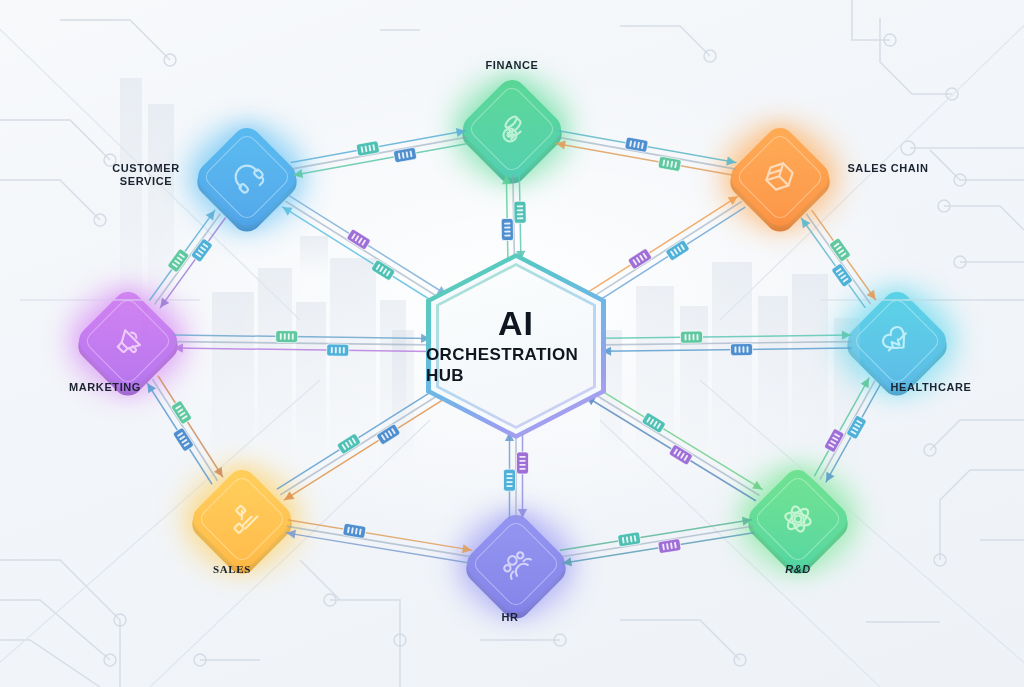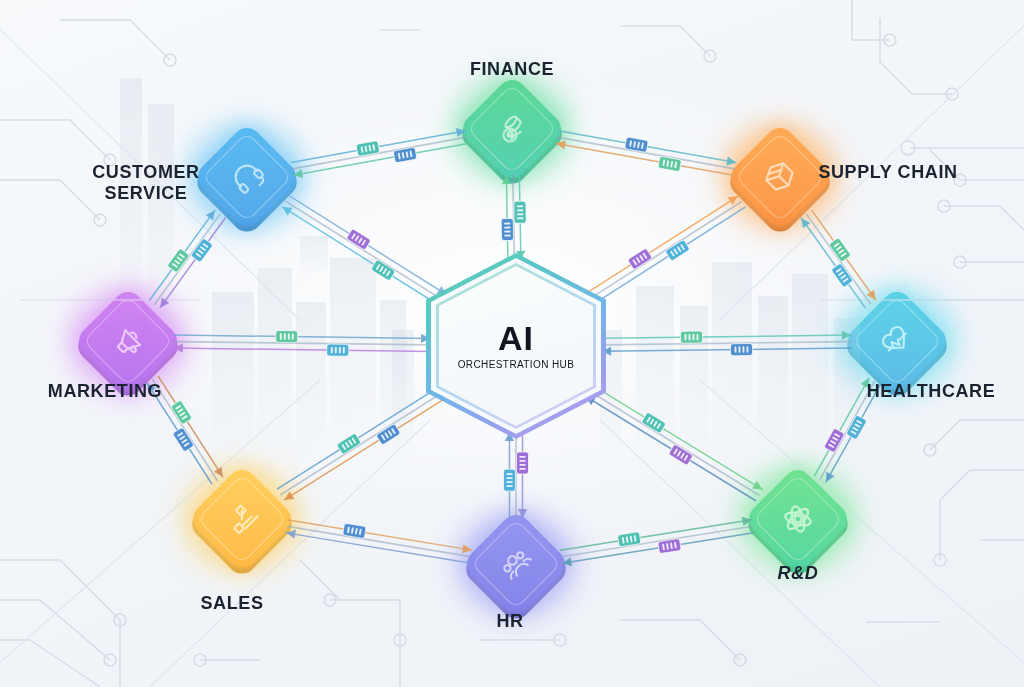--- a/index.html
+++ b/index.html
@@ -33,21 +33,21 @@
   .ico{
     position:absolute;left:50%;top:50%;
     transform:translate(-50%,-50%) rotate(-45deg);
     width:40px;height:40px;z-index:3;
     display:flex;align-items:center;justify-content:center;
   }
   .ico svg{width:34px;height:34px;display:block;}
   .lbl{
     position:absolute;white-space:pre;text-align:center;
     font-weight:bold;color:#1b2330;letter-spacing:.6px;
-    font-size:18px;line-height:1.18;z-index:7;
+    font-size:11px;line-height:1.18;z-index:7;
   }
   .hub{
     position:absolute;left:516px;top:346px;transform:translate(-50%,-50%);
     width:180px;height:186px;z-index:6;
   }
   .hexout,.hexin{
     position:absolute;inset:0;
     clip-path:polygon(50% 0%,100% 25%,100% 75%,50% 100%,0% 75%,0% 25%);
   }
   .hexout{
@@ -65,21 +65,21 @@
   .hexin3{
     position:absolute;inset:13px;
     clip-path:polygon(50% 0%,100% 25%,100% 75%,50% 100%,0% 75%,0% 25%);
     background:linear-gradient(165deg,#fbfdfe 0%,#f6f9fb 55%,#f4f6fa 100%);
   }
   .hub-txt{
     position:absolute;inset:0;display:flex;flex-direction:column;
     align-items:center;justify-content:center;z-index:4;color:#10161f;
   }
   .hub-t1{font-size:34px;font-weight:bold;letter-spacing:1px;line-height:1;margin-bottom:4px;}
-  .hub-t2{font-size:10px;font-weight:normal;letter-spacing:.4px;line-height:1.25;text-align:right;}
+  .hub-t2{font-size:17px;font-weight:bold;letter-spacing:.4px;line-height:1.25;text-align:left;}
   .glow{position:absolute;border-radius:50%;z-index:2;pointer-events:none;filter:blur(13px);}
 </style>
 </head>
 <body>
 
 <div id="stage">
 
   <svg id="bg-svg" viewBox="0 0 1024 687">
     <defs>
       <linearGradient id="skyG" x1="0" y1="0" x2="0" y2="1">
@@ -509,21 +509,21 @@
        <div class="inner"></div>
      </div>
      <div class="ico">
           <svg viewBox="0 0 24 24" fill="none" stroke="#ffffff" stroke-width="1.5" stroke-linecap="round" stroke-linejoin="round">
             <path d="M12 2.6l8.4 4.2v9.4L12 20.4 3.6 16.2V6.8z"></path>
             <path d="M3.6 6.8L12 11.2l8.4-4.4M12 11.2v9.2"></path>
             <path d="M7.8 4.7l8.4 4.4"></path>
           </svg>
         </div>
       </div>
-      <div class="lbl" style="left: 768px; top: 162px; width: 240px;">SUPPLY CHAIN</div>
+      <div class="lbl" style="left: 768px; top: 162px; width: 240px;">SALES CHAIN</div>
       <div class="dia-wrap" style="left: 128px; top: 341px;">
         <div class="dia">
        <div class="base" style="background:linear-gradient(135deg,#d07af0,#9a63e8)"></div>
        <div class="face" style="background:linear-gradient(135deg,#d07af0,#9a63e8);box-shadow:0 0 20px #d88ef5aa"></div>
        <div class="inner"></div>
      </div>
      <div class="ico">
           <svg viewBox="0 0 24 24" fill="none" stroke="#ffffff" stroke-width="1.5" stroke-linecap="round" stroke-linejoin="round">
             <path d="M4 9.6v4.4a1.6 1.6 0 001.6 1.6H8l8 4.4V5.2L8 9.6H5.6A1.6 1.6 0 004 11"></path>
             <path d="M8 9.6v6M17.8 9.4a3.4 3.4 0 010 5.2"></path>
@@ -553,21 +553,21 @@
        <div class="inner"></div>
      </div>
      <div class="ico">
           <svg viewBox="0 0 24 24" fill="none" stroke="#ffffff" stroke-width="1.5" stroke-linecap="round" stroke-linejoin="round">
             <rect x="3.4" y="12.6" width="5" height="5" rx="1"></rect>
             <rect x="13.2" y="4.6" width="5" height="5" rx="1"></rect>
             <path d="M9 15.6h9M9 18.4h12M11.6 12.2l4.6-4.4"></path>
           </svg>
         </div>
       </div>
-      <div class="lbl" style="left: 112px; top: 593px; width: 240px;">SALES</div>
+      <div class="lbl" style="left: 112px; top: 563px; width: 240px; font-family: Liberation Serif, serif;">SALES</div>
       <div class="dia-wrap" style="left: 798px; top: 519px;">
         <div class="dia">
        <div class="base" style="background:linear-gradient(135deg,#6ce08a,#36c9a8)"></div>
        <div class="face" style="background:linear-gradient(135deg,#6ce08a,#36c9a8);box-shadow:0 0 20px #7ee89aaa"></div>
        <div class="inner"></div>
      </div>
      <div class="ico">
           <svg viewBox="0 0 24 24" fill="none" stroke="#ffffff" stroke-width="1.5" stroke-linecap="round" stroke-linejoin="round">
             <circle cx="12" cy="12" r="2.4"></circle>
             <ellipse cx="12" cy="12" rx="9.2" ry="4"></ellipse>

